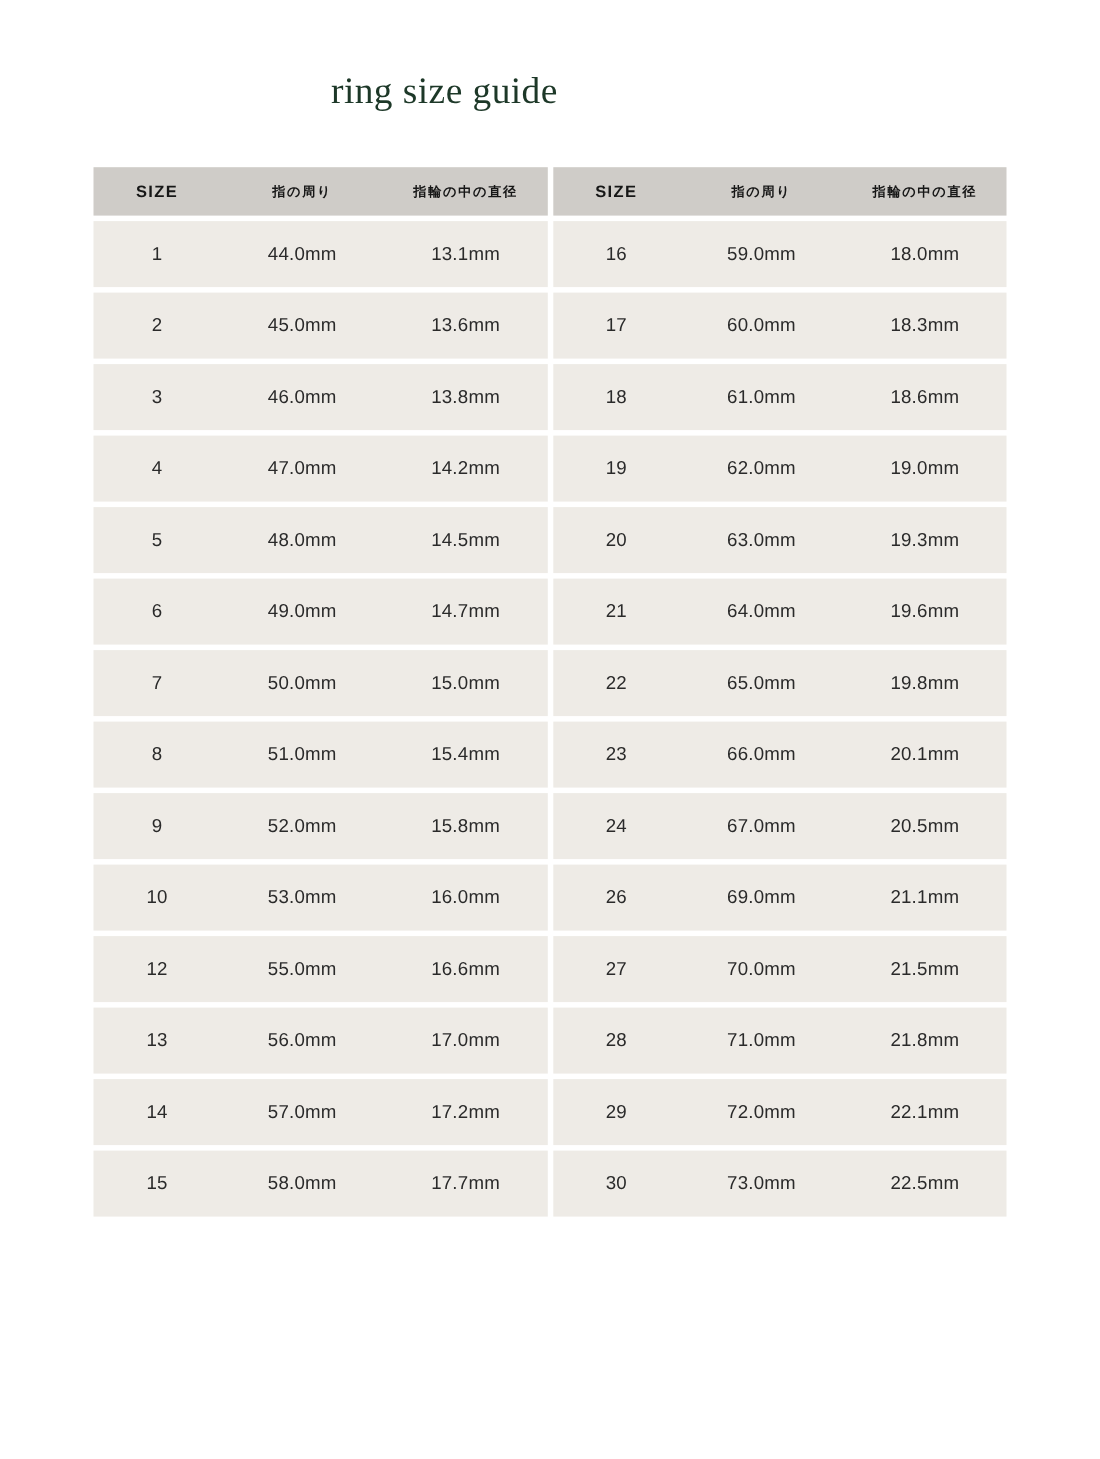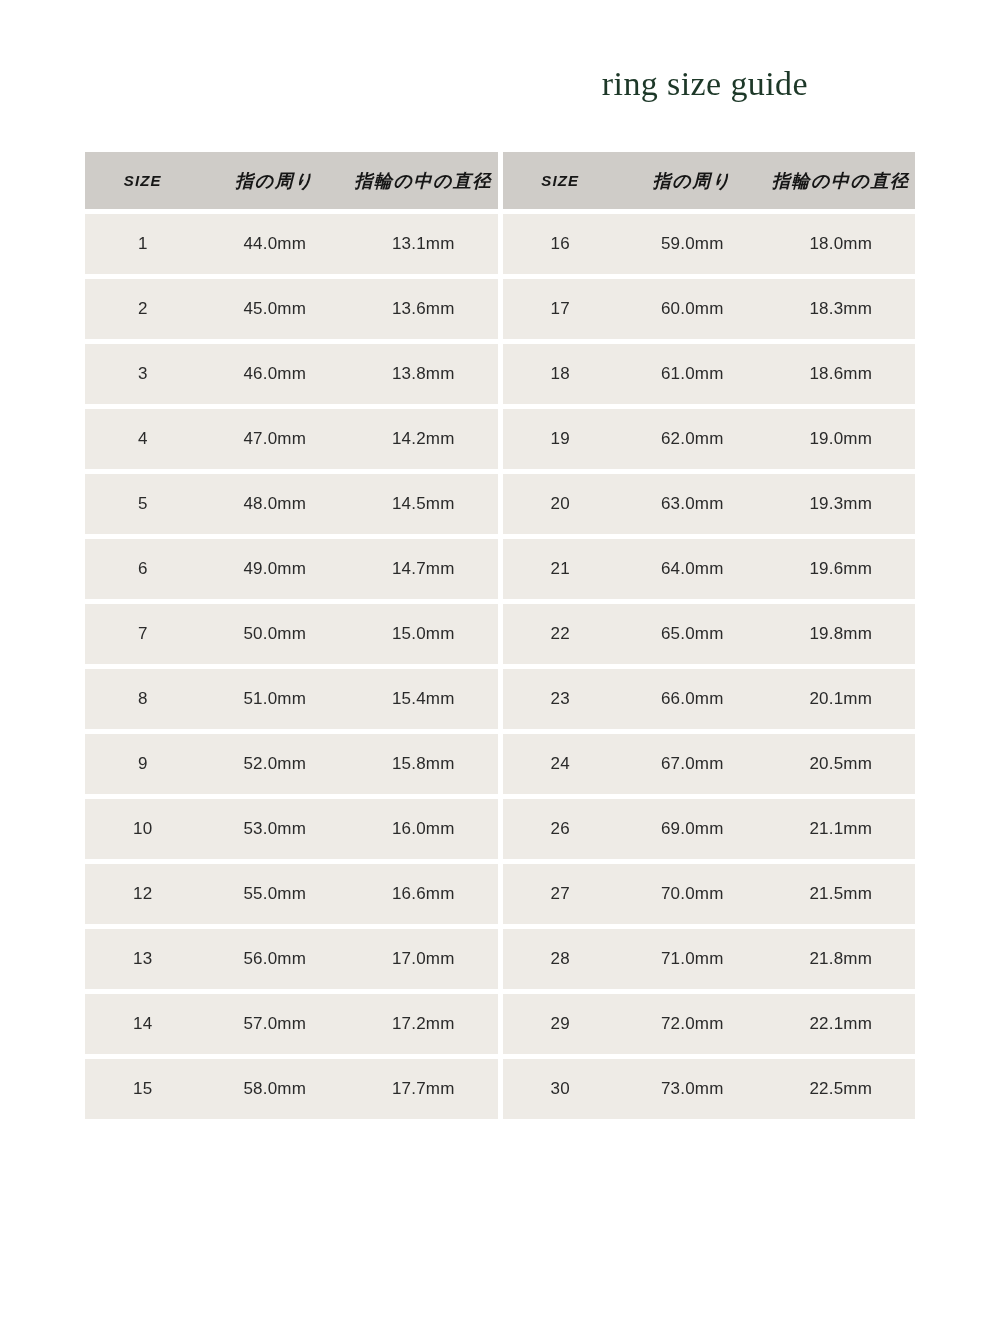--- a/index.html
+++ b/index.html
@@ -17,21 +17,21 @@
     position: relative;
     width: 1000px;
     height: 1326px;
     box-sizing: border-box;
   }
   .page-title {
     position: absolute;
     top: 64px;
     left: 0;
     width: 808px;
-    text-align: right;
+    text-align: center;
     font-family: "Liberation Serif", serif;
     font-size: 34px;
     font-weight: 400;
     letter-spacing: 0.4px;
     color: #1d3828;
     line-height: 1.2;
   }
   .tables-wrap {
     position: absolute;
     top: 152px;
@@ -49,22 +49,21 @@
   }
   .row {
     display: flex;
     flex-direction: row;
     align-items: center;
     height: 60px;
     background: #eeebe6;
   }
   .row.header {
     background: #cfccc8;
-    height: 57px;
-    font-style: italic;
+    height: 44px;
   }
   .cell {
     flex: 1 1 0;
     text-align: center;
     font-size: 17px;
     color: #2a2a2a;
     font-weight: 400;
     letter-spacing: 0.2px;
   }
   .row.header .cell {
@@ -72,21 +71,21 @@
     font-size: 15px;
     color: #161616;
     letter-spacing: 0.6px;
   }
   .cell.col-size { flex: 0 0 28%; }
   .cell.col-circ { flex: 0 0 36%; }
   .cell.col-diam { flex: 0 0 36%; }
   .row.header .cell.col-size { letter-spacing: 1.2px; }
   .row.header .cell.col-circ,
   .row.header .cell.col-diam {
-    font-size: 18px;
+    font-size: 12px;
     letter-spacing: 1.5px;
   }
 </style>
 </head>
 <body>
 
 <div class="page">
 
   <div class="page-title">ring size guide</div>
 

